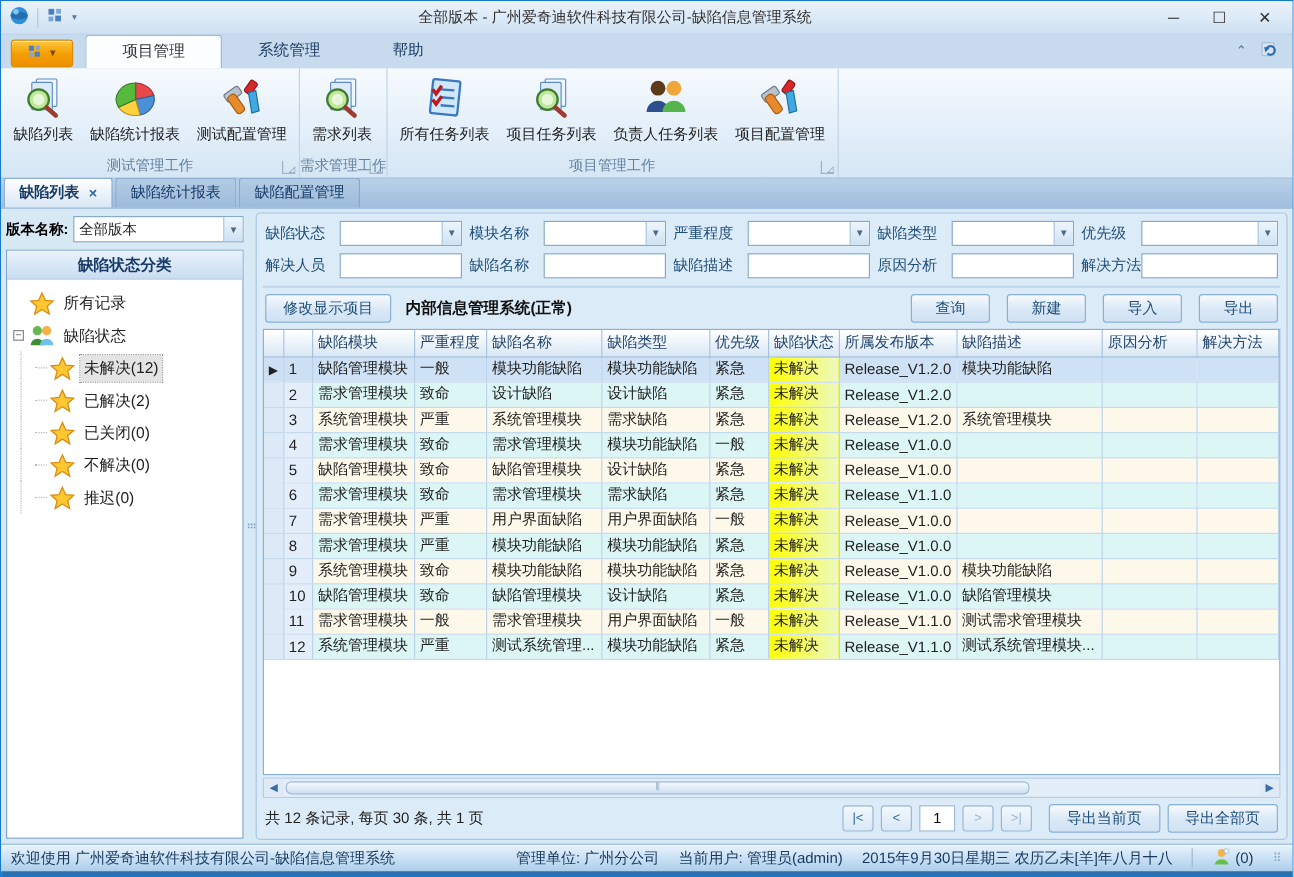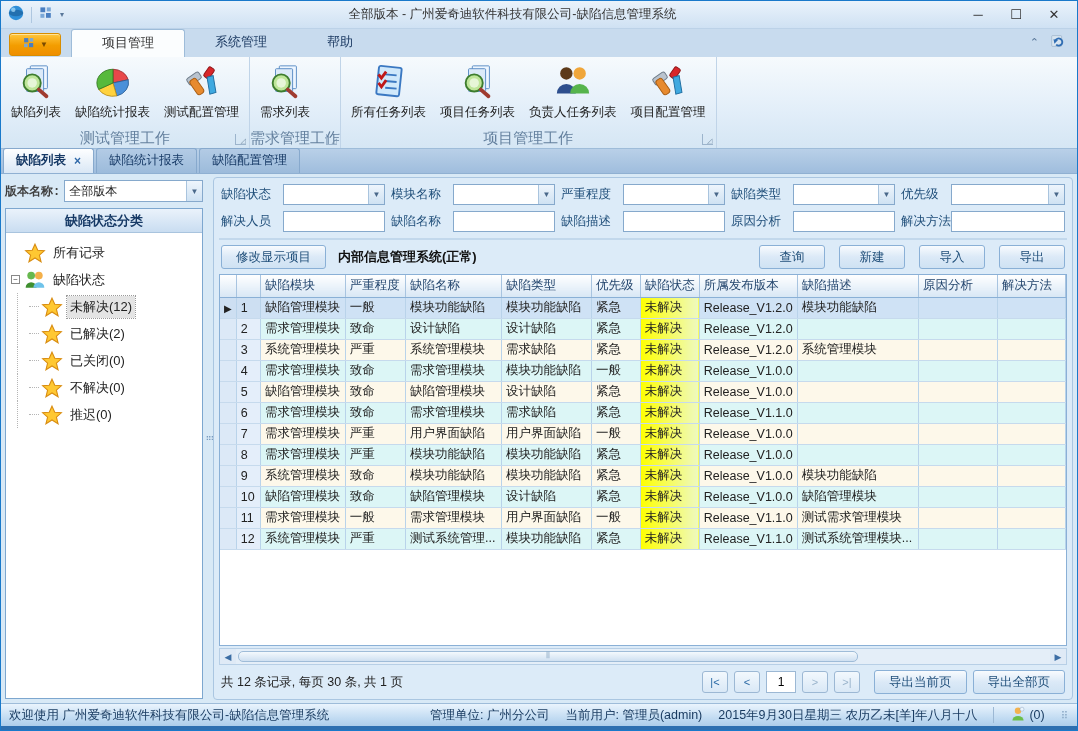--- a/index.html
+++ b/index.html
@@ -24,37 +24,37 @@
   .tabstrip-right { margin-left:auto; display:flex; align-items:center; gap:10px; padding:0 6px 4px; }
   .chev { color:#5a789a; font-size:11px; cursor:pointer; }
 
   
   .ribbon { height:92px; flex:0 0 92px; background:linear-gradient(#f6fafd,#e2eef9 60%,#d5e6f4); border-bottom:1px solid #9ebcd9; display:flex; }
   .rgroup { display:flex; flex-direction:column; border-right:1px solid #c0d4e8; }
   .rbuttons { flex:1; display:flex; align-items:flex-start; padding:3px 4px 0; gap:2px; }
   .rbtn { display:flex; flex-direction:column; align-items:center; padding:3px 6px 2px; border-radius:3px; cursor:pointer; min-width:56px; }
   .rbtn .ricon { width:38px; height:38px; display:block; }
   .rbtn .rlabel { margin-top:3px; font-size:12.5px; color:#222; white-space:nowrap; }
-  .rcaption { height:19px; display:flex; align-items:center; justify-content:center; position:relative; color:#64809e; font-size:15px; }
+  .rcaption { height:19px; display:flex; align-items:center; justify-content:center; position:relative; color:#64809e; font-size:12px; }
   .launcher { position:absolute; right:3px; bottom:3px; width:11px; height:11px; border:1px solid #9cb4cc; border-top:none; border-right:none; cursor:pointer; }
   .launcher:after { content:"◿"; position:absolute; right:0; bottom:-1px; font-size:7px; color:#7b93ab; }
 
   
   .doctabs { height:25px; flex:0 0 25px; background:linear-gradient(#b9d0e8,#9fbddd); display:flex; align-items:flex-end; padding:2px 2px 0; gap:2px; border-bottom:1px solid #8fb0d2; }
   .dtab { padding:3px 12px 4px; font-size:12.5px; color:#173a66; background:linear-gradient(#b3cbe5,#9cbbdb); border:1px solid #87a9cd; border-bottom:none; border-radius:3px 3px 0 0; cursor:pointer; display:flex; gap:8px; align-items:center;}
   .dtab.active { background:linear-gradient(#fdfeff,#d9e7f5); font-weight:bold; }
   .dtab .close { color:#2f68a8; font-weight:bold; font-size:12px; cursor:pointer; }
 
   
   .content { flex:1; display:flex; min-height:0; background:#d8e9f6; }
 
   
   .leftpanel { width:204px; flex:0 0 204px; display:flex; flex-direction:column; padding:4px 2px 4px 4px; }
   .version-row { display:flex; align-items:center; gap:4px; height:26px; flex:0 0 26px; }
-  .version-label { font-weight:bold; color:#404040; white-space:nowrap;font-family:Liberation Mono, monospace; }
+  .version-label { font-weight:bold; color:#000000; white-space:nowrap; }
   .combo { flex:1; height:22px; background:#fff; border:1px solid #86a9cc; display:flex; align-items:center; }
   .combo .val { flex:1; padding:0 4px; color:#222; }
   .combo .arrow, .fselect .arrow { width:16px; height:100%; background:linear-gradient(#eef5fc,#cfe2f3); border-left:1px solid #a9c4de; display:flex; align-items:center; justify-content:center; font-size:8px; color:#49688a; cursor:pointer; }
   .treebox { flex:1; margin-top:4px; background:#fff; border:1px solid #7da7cf; display:flex; flex-direction:column; }
   .treebox-header { height:24px; flex:0 0 24px; background:linear-gradient(#eaf2fb,#c9ddf1); border-bottom:1px solid #a9c4de; display:flex; align-items:center; justify-content:center; font-weight:bold; color:#173a66; font-size:13px;text-align:center; }
   .tree { padding:6px 2px; overflow:hidden; }
   .titem { display:flex; align-items:center; height:27px; font-size:13px; color:#222; cursor:pointer; white-space:nowrap; }
   .titem .indent { display:inline-block; height:100%; border-left:1px dotted #b5b5b5; margin-left:9px; width:12px; }
   .titem .twig { display:inline-block; width:10px; border-top:1px dotted #b5b5b5; }
   .titem .expander { width:9px; height:9px; border:1px solid #888; background:#fff; font-size:8px; line-height:7px; text-align:center; color:#444; margin-right:2px; cursor:pointer; flex:0 0 9px;}

